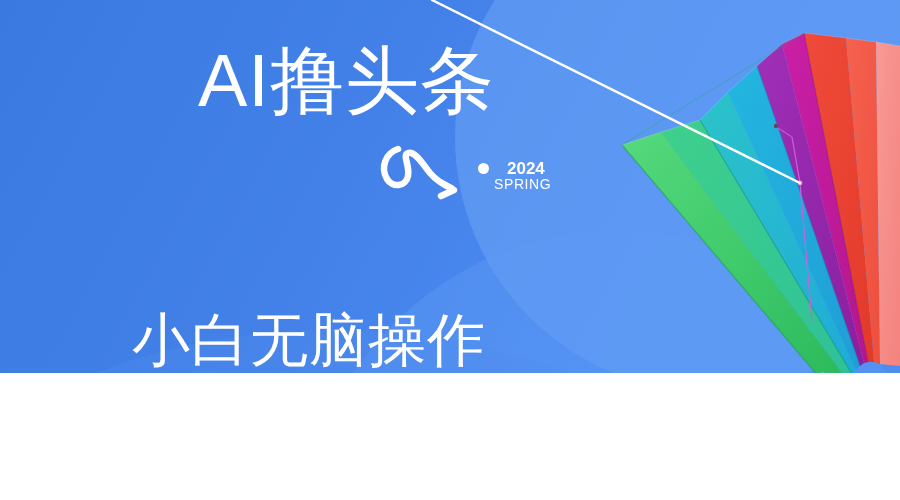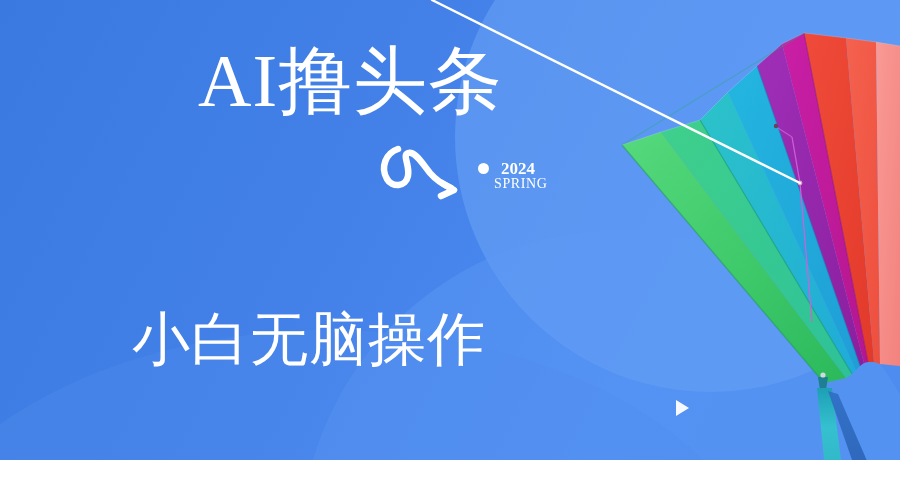--- a/index.html
+++ b/index.html
@@ -4,23 +4,23 @@
 <title>AI撸头条</title>
 <style>
   html, body {
     margin: 0;
     padding: 0;
     background: #ffffff;
   }
   #poster {
     position: relative;
     width: 900px;
-    height: 460px;
+    height: 373px;
     overflow: hidden;
-    font-family: Liberation Serif, serif;
+    font-family: Liberation Sans, sans-serif;
     background: linear-gradient(118deg, #3a7ae0 0%, #4381e8 40%, #4d8cf2 72%, #4e8cf0 100%);
     user-select: none;
   }
 
   
   .bg-circle-large {
     position: absolute;
     left: 455px;
     top: -118px;
     width: 510px;
@@ -96,21 +96,21 @@
   
   .badge {
     position: absolute;
     left: 478px;
     top: 160px;
     color: #ffffff;
   }
   .badge-top {
     display: flex;
     align-items: center;
-    gap: 12px;
+    gap: 18px;
   }
   .badge-dot {
     width: 11px;
     height: 11px;
     border-radius: 50%;
     background: #ffffff;
     display: block;
     flex: 0 0 auto;
   }
   .badge-year {

